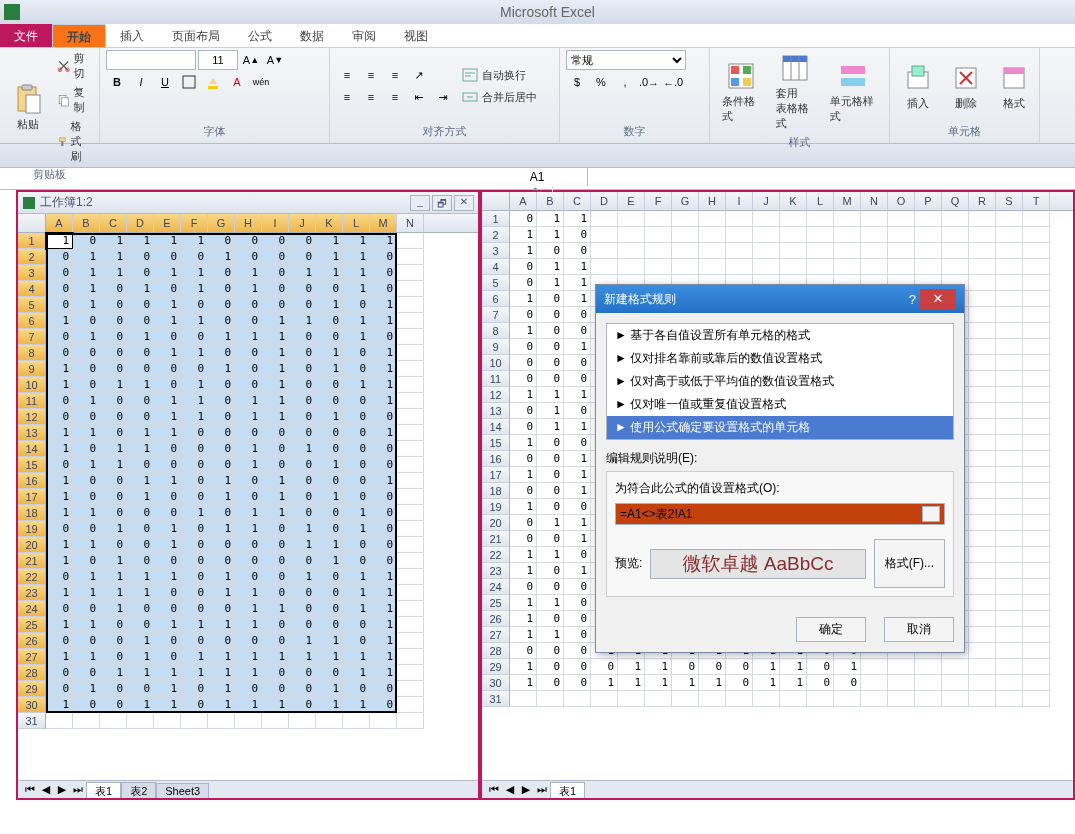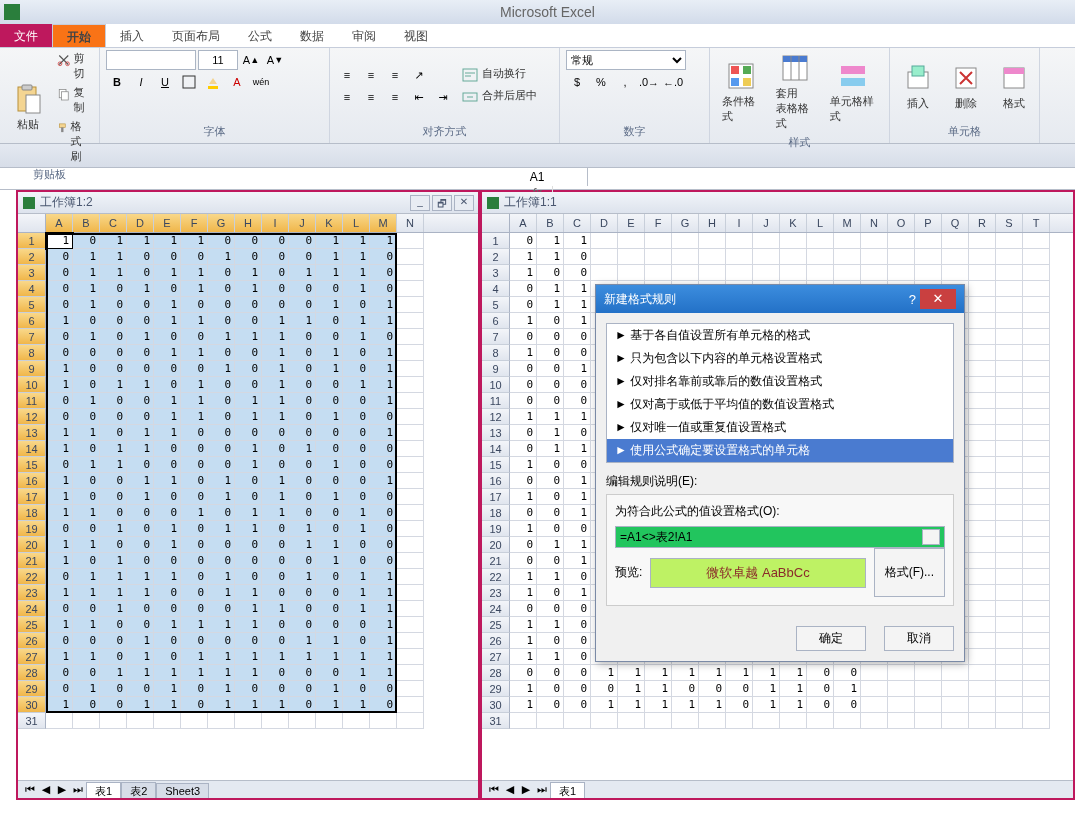--- a/index.html
+++ b/index.html
@@ -17,21 +17,21 @@
 .ribbon-tab.active { background: #f97316; border-top: 1px solid #c6cddb; border-left: 1px solid #c6cddb; border-right: 1px solid #c6cddb; font-weight: bold; }
 
 
 .ribbon { height: 96px; background: linear-gradient(#f5f6f7,#e6eaf0); border-bottom: 1px solid #b6bdc9; display: flex; }
 .ribbon-group { border-right: 1px solid #cfd5e0; padding: 2px 6px; display: flex; flex-direction: column; justify-content: space-between; }
 .ribbon-group-label { text-align: center; font-size: 11px; color: #5a6a85; padding: 2px 0; }
 .group-content { flex: 1; display: flex; align-items: center; gap: 4px; }
 .big-btn { display: flex; flex-direction: column; align-items: center; gap: 2px; padding: 2px 6px; font-size: 11px; color: #333; cursor: pointer; }
 .icon { width: 18px; height: 18px; display: inline-block; }
 .icon-lg { width: 32px; height: 32px; }
-.small-btn { font-size: 11px; color: #333; padding: 1px 3px; display: flex; gap: 3px; cursor: pointer; }
+.small-btn { font-size: 11px; color: #333; padding: 1px 3px; display: flex; align-items: center; gap: 3px; cursor: pointer; }
 .col-stack { display: flex; flex-direction: column; gap: 2px; }
 .font-select { width: 90px; height: 20px; border: 1px solid #abb5c4; background: #fff; font-size: 11px; }
 .size-select { width: 40px; height: 20px; border: 1px solid #abb5c4; background: #fff; font-size: 11px; text-align: center; }
 .toolbar-row { display: flex; gap: 2px; align-items: center; }
 .btn-sq { width: 22px; height: 20px; border: 1px solid transparent; display: flex; align-items: center; justify-content: center; font-size: 11px; cursor: pointer; }
 
 
 .qat-row { height: 24px; background: linear-gradient(#e4e9f1,#d7dde8); border-bottom: 1px solid #b6bdc9; display: flex; align-items: center; padding: 0 4px; gap: 6px; }
 .qat-btn { width: 20px; height: 18px; cursor: pointer; }
 
@@ -79,24 +79,24 @@
 .dialog { position: absolute; left: 595px; top: 284px; width: 370px; background: #f0f0f0; border: 1px solid #7a8aa6; box-shadow: 2px 2px 8px rgba(0,0,0,.3); z-index: 100; }
 .dlg-title { height: 28px; background: linear-gradient(#3c8dde,#2371c7); color: #fff; display: flex; align-items: center; padding: 0 8px; font-size: 12px; }
 .dlg-title .spacer { flex: 1; }
 .dlg-help { color: #fff; font-size: 13px; margin-right: 4px; cursor: pointer; }
 .dlg-close { width: 36px; height: 20px; background: #c94040; color: #fff; text-align: center; line-height: 20px; font-size: 13px; cursor: pointer; }
 .dlg-body { padding: 10px; font-size: 12px; }
 .dlg-section-label { margin-bottom: 4px; }
 .rule-list { border: 1px solid #aab3c4; background: #fff; margin-bottom: 10px; }
 .rule-item { padding: 3px 8px; cursor: pointer; }
 .rule-item.sel { background: #4a7bd0; color: #fff; }
-.formula-edit { width: 100%; height: 22px; border: 1px solid #aab3c4; background: #22c55e; padding: 2px 4px; font-size: 12px; display: flex; align-items: center; justify-content: space-between; }
+.formula-edit { width: 100%; height: 22px; border: 1px solid #aab3c4; background: #c2410c; padding: 2px 4px; font-size: 12px; display: flex; align-items: center; justify-content: space-between; }
 .ref-btn { width: 18px; height: 16px; border: 1px solid #aab3c4; cursor: pointer; background: #f4f4f4; }
-.preview-row { display: flex; align-items: center; gap: 8px; }
-.preview-box { flex: 1; height: 30px; border: 1px solid #aab3c4; background: #bef264; display: flex; align-items: center; justify-content: center; font-size: 13px; color: #8a2a2a; }
+.preview-row { display: flex; align-items: center; gap: 8px; margin-top: 14px; }
+.preview-box { flex: 1; height: 30px; border: 1px solid #aab3c4; background: #e5e5e5; display: flex; align-items: center; justify-content: center; font-size: 19px; color: #8a2a2a; }
 .fmt-btn { padding: 15px 10px; border: 1px solid #aab3c4; background: #f4f4f4; cursor: pointer; font-size: 12px; }
 .dlg-buttons { display: flex; justify-content: flex-end; gap: 18px; padding: 10px; }
 .dlg-btn { padding: 3px 22px; border: 1px solid #aab3c4; background: #f4f4f4; cursor: pointer; font-size: 12px; }
 
 
 svg { display: block; }
 </style>
 </head>
 <body>
 
@@ -890,26 +890,20 @@
       <div class="nav-btn">◀</div>
       <div class="nav-btn">▶</div>
       <div class="nav-btn">⏭</div>
       <div class="sheet-tab">表1</div>
       <div class="sheet-tab inactive">表2</div>
       <div class="sheet-tab inactive">Sheet3</div>
     </div>
   </div>
 
   <div class="pane pane-right">
-    <div class="wnd-title">
-      <svg width="14" height="14">
-          <rect x="1" y="1" width="12" height="12" fill="#2a7e3c"></rect>
-        </svg>
-      <span>工作簿1:1</span>
-    </div>
     <div class="grid">
       <div class="col-headers" id="colh-right">
           <div class="corner"></div>
           <div class="col-h">A</div>
           <div class="col-h">B</div>
           <div class="col-h">C</div>
           <div class="col-h">D</div>
           <div class="col-h">E</div>
           <div class="col-h">F</div>
           <div class="col-h">G</div>
@@ -1660,21 +1654,20 @@
 <div class="dialog">
   <div class="dlg-title">
     <span>新建格式规则</span>
     <span class="spacer"></span>
     <span class="dlg-help">?</span>
     <span class="dlg-close">✕</span>
   </div>
   <div class="dlg-body">
     <div class="rule-list" id="rule-list">
         <div class="rule-item">► 基于各自值设置所有单元格的格式</div>
-        <div class="rule-item">► 只为包含以下内容的单元格设置格式</div>
         <div class="rule-item">► 仅对排名靠前或靠后的数值设置格式</div>
         <div class="rule-item">► 仅对高于或低于平均值的数值设置格式</div>
         <div class="rule-item">► 仅对唯一值或重复值设置格式</div>
         <div class="rule-item sel">► 使用公式确定要设置格式的单元格</div>
       </div>
     <div class="dlg-section-label">编辑规则说明(E):</div>
     <div style="border:1px solid #ccc;padding:8px;background:#f8f8f8">
       <div style="margin-bottom:6px">为符合此公式的值设置格式(O):</div>
       <div class="formula-edit">
         <span>=A1&lt;&gt;表2!A1</span>

